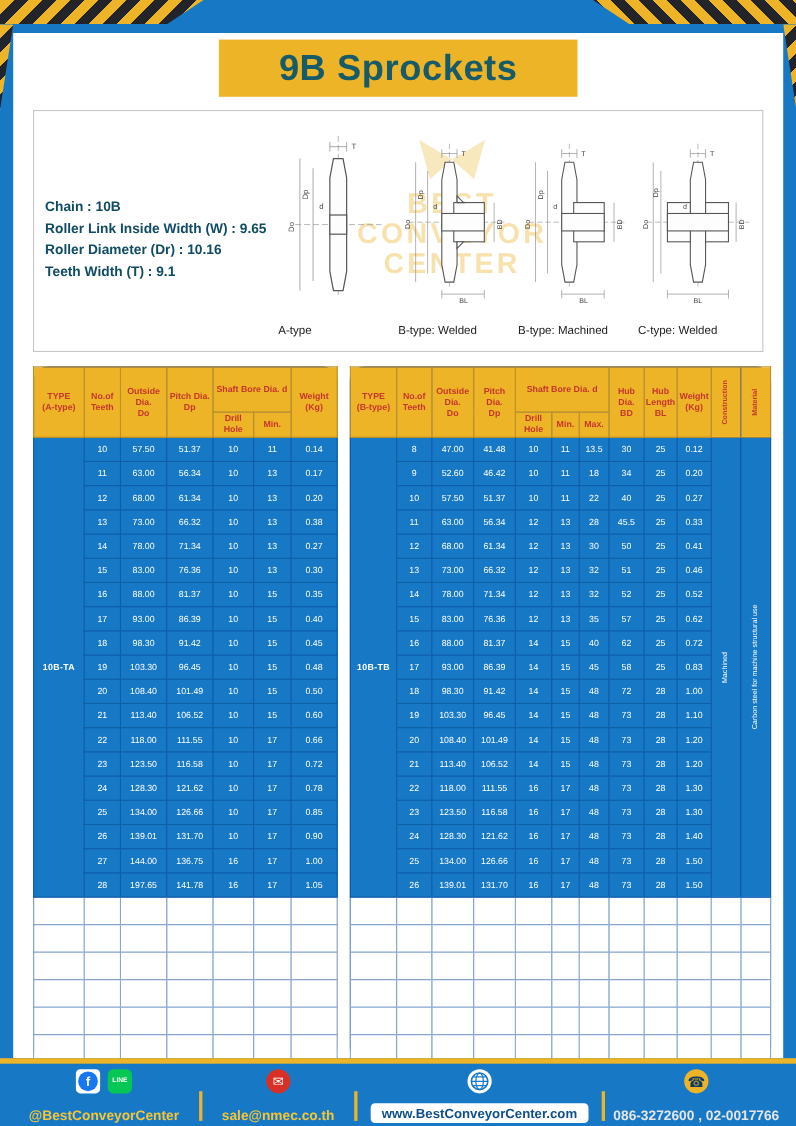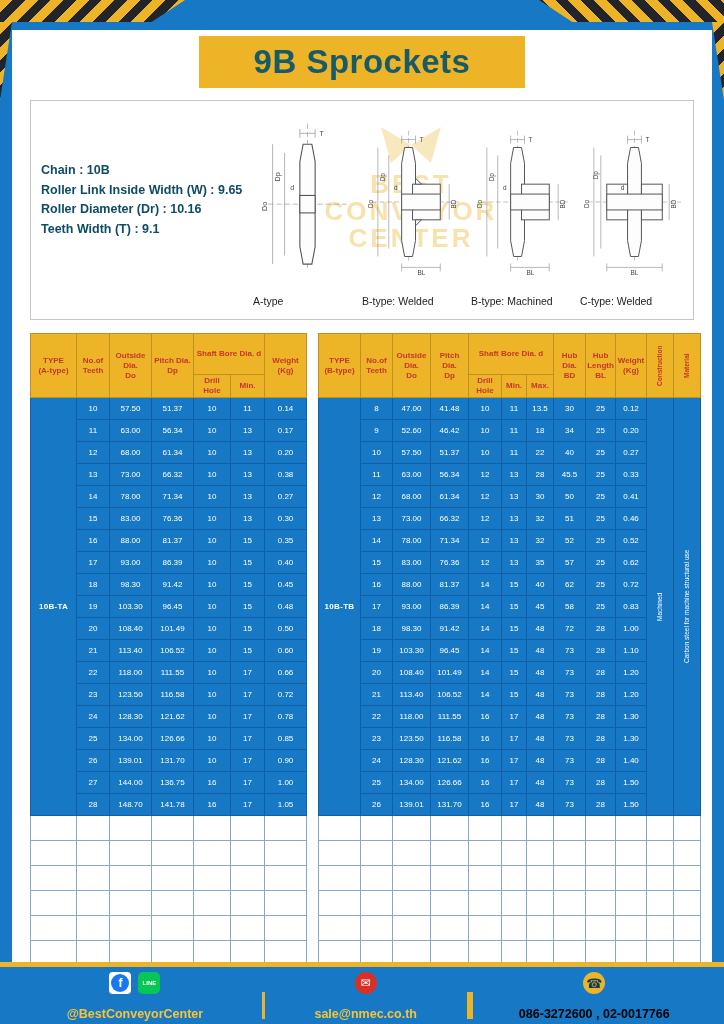--- a/index.html
+++ b/index.html
@@ -14,21 +14,21 @@
   .hz-sl{top:22px;left:0;width:12px;height:78px;clip-path:polygon(0 0,100% 0,0 100%);}
   .hz-sr{top:22px;right:0;width:12px;height:78px;clip-path:polygon(0 0,100% 0,100% 100%);}
 
   .sheet{position:absolute;left:12px;top:30px;width:700px;height:932px;background:#fff;}
 
   .banner{position:absolute;left:50%;transform:translateX(-50%);top:6px;width:326px;height:52px;
     background:#EDB427;display:flex;align-items:center;justify-content:center;z-index:3;}
   .banner span{font-size:33px;font-weight:bold;color:#175A68;letter-spacing:.5px;}
 
   .info-panel{position:absolute;left:18px;top:70px;width:662px;height:218px;border:1px solid #c6c6c6;background:#fff;}
-  .specs{position:absolute;left:10px;top:60px;width:218px;z-index:2;}
+  .specs{position:absolute;left:10px;top:78px;width:218px;z-index:2;}
   .spec-line{font-size:12.5px;font-weight:bold;color:#0F4C64;line-height:19.5px;white-space:nowrap;}
 
   .watermark{position:absolute;left:250px;top:22px;width:260px;text-align:center;z-index:0;pointer-events:none;}
   .wm-text div{font-size:26px;font-weight:bold;color:rgba(233,180,39,.38);line-height:27px;letter-spacing:3px;}
 
   .diagrams{position:absolute;left:222px;top:8px;right:4px;bottom:6px;display:flex;z-index:1;}
   .dia{flex:1;display:flex;flex-direction:column;align-items:stretch;}
   .dia svg{flex:1;width:100%;height:178px;}
   .dia-label{height:18px;text-align:left;font-size:10.5px;color:#222;}
   .part{fill:#fdfdfd;stroke:#555;stroke-width:1;}
@@ -53,21 +53,21 @@
     writing-mode:vertical-rl;transform:rotate(180deg);font-size:6.5px;line-height:1;white-space:nowrap;}
 
   
   .footer{position:absolute;left:0;right:0;bottom:0;height:62px;background:#1779C6;}
   .footer-bar{height:5px;background:#EDB427;}
   .footer-body{display:flex;align-items:stretch;height:57px;padding:3px 8px 2px 8px;box-sizing:border-box;}
   .fcol{display:flex;flex-direction:column;align-items:center;justify-content:space-between;padding:1px 2px;}
   .fc1{flex:1.2;} .fc2{flex:0.95;} .fc3{flex:1.55;} .fc4{flex:1.15;}
   .ficons{display:flex;gap:7px;align-items:center;height:24px;}
   .ftext{font-size:12.5px;font-weight:bold;white-space:nowrap;}
-  .c-yellow{color:#F5C535;} .c-white{color:#000000;}
+  .c-yellow{color:#F5C535;} .c-white{color:#e5e5e5;}
   .pill{background:#fff;color:#0D4F8B;padding:2px 10px;border-radius:4px;font-size:12px;}
   .vsep{width:3px;background:#EDB427;height:27px;align-self:flex-end;margin-bottom:3px;}
   .icon-fb{width:22px;height:22px;background:#fff;border-radius:4px;display:flex;align-items:center;justify-content:center;}
   .icon-fb i{width:18px;height:18px;background:#1877F2;border-radius:50%;color:#fff;font-style:normal;
     font-weight:bold;font-size:12px;display:flex;align-items:center;justify-content:center;}
   .icon-line{width:22px;height:22px;background:#06C755;border-radius:5px;color:#fff;font-size:6px;
     font-weight:bold;display:flex;align-items:center;justify-content:center;}
   .icon-mail{width:22px;height:22px;background:#D93025;border-radius:50%;color:#fff;font-size:12px;
     display:flex;align-items:center;justify-content:center;}
   .icon-globe{width:22px;height:22px;background:#fff;border-radius:50%;display:flex;align-items:center;justify-content:center;}
@@ -385,21 +385,21 @@
           <tr class="data-row">
             <td>27</td>
             <td>144.00</td>
             <td>136.75</td>
             <td>16</td>
             <td>17</td>
             <td>1.00</td>
           </tr>
           <tr class="data-row">
             <td>28</td>
-            <td>148.70</td>
+            <td>197.65</td>
             <td>141.78</td>
             <td>16</td>
             <td>17</td>
             <td>1.05</td>
           </tr>
           <tr class="empty-row">
             <td></td>
             <td></td>
             <td></td>
             <td></td>
@@ -819,20 +819,34 @@
         <div class="ftext c-yellow">@BestConveyorCenter</div>
       </div>
       <div class="vsep"></div>
       <div class="fcol fc2">
         <div class="ficons">
             <span class="icon-mail">✉</span>
           </div>
         <div class="ftext c-yellow">sale@nmec.co.th</div>
       </div>
       <div class="vsep"></div>
+      <div class="fcol fc3">
+        <div class="ficons">
+          <span class="icon-globe">
+            <svg width="18" height="18" viewBox="0 0 18 18">
+              <circle cx="9" cy="9" r="7.5" fill="none" stroke="#1779C6" stroke-width="1.4"></circle>
+              <ellipse cx="9" cy="9" rx="3.4" ry="7.5" fill="none" stroke="#1779C6" stroke-width="1.1"></ellipse>
+              <line x1="1.5" y1="9" x2="16.5" y2="9" stroke="#1779C6" stroke-width="1.1"></line>
+              <line x1="2.6" y1="5" x2="15.4" y2="5" stroke="#1779C6" stroke-width="1.1"></line>
+              <line x1="2.6" y1="13" x2="15.4" y2="13" stroke="#1779C6" stroke-width="1.1"></line>
+            </svg>
+          </span>
+        </div>
+        <div class="ftext pill">www.BestConveyorCenter.com</div>
+      </div>
       <div class="vsep"></div>
       <div class="fcol fc4">
         <div class="ficons">
             <span class="icon-phone">☎</span>
           </div>
         <div class="ftext c-white">086-3272600 , 02-0017766</div>
       </div>
     </div>
   </div>
 </div>

